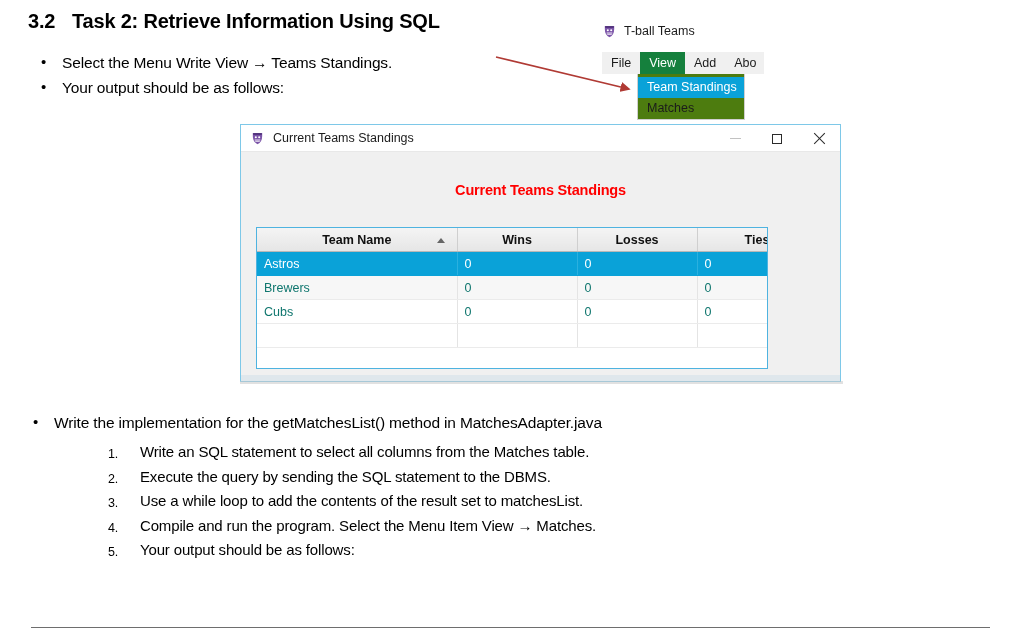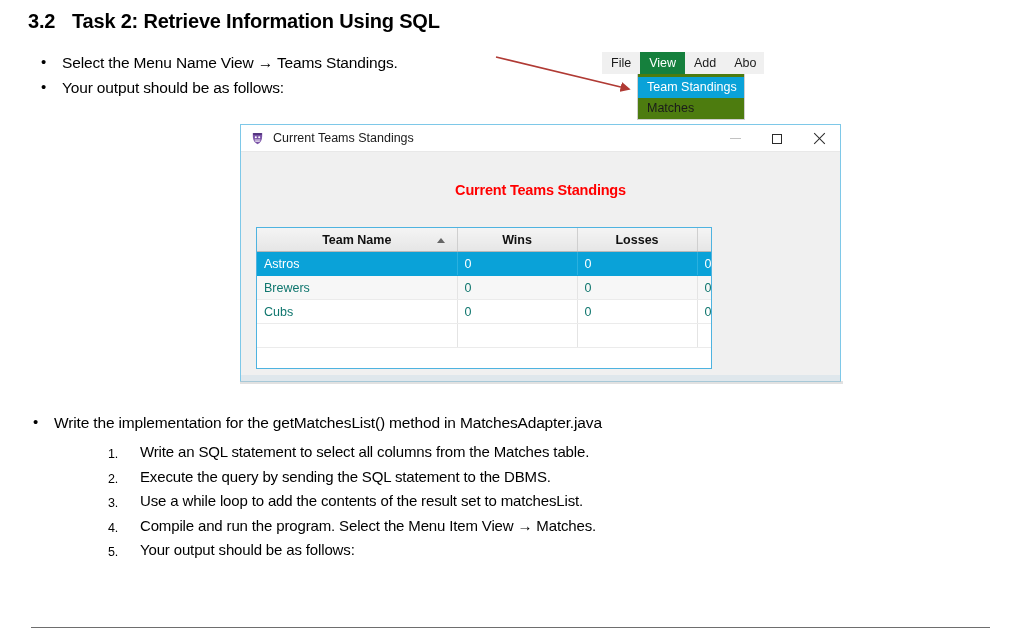--- a/index.html
+++ b/index.html
@@ -240,21 +240,21 @@
     font-size: 14.5px;
     margin-top: 30px;
     letter-spacing: -0.2px;
   }
 
   
   .table-wrap {
     position: absolute;
     left: 15px;
     top: 102px;
-    width: 456px;
+    width: 512px;
     height: 142px;
     border: 1.5px solid #4eb3e0;
     background: #ffffff;
     box-sizing: border-box;
     overflow: hidden;
   }
   table.standings {
     border-collapse: collapse;
     width: 100%;
     table-layout: fixed;
@@ -327,35 +327,45 @@
   }
 </style>
 </head>
 <body>
 
 <div class="doc-heading">
   <span class="num">3.2</span><span>Task 2: Retrieve Information Using SQL</span>
 </div>
 
 <ul class="bullet-list top">
-  <li class="bullet-item">Select the Menu Name View → Teams Standings.</li>
+  <li class="bullet-item">Select the Menu Write View → Teams Standings.</li>
   <li class="bullet-item">Your output should be as follows:</li>
 </ul>
 
 <svg class="annot-arrow" viewBox="0 0 160 45">
   <defs>
     <marker id="arrowhead" markerWidth="6" markerHeight="6" refX="5" refY="3" orient="auto">
       <path d="M0,0 L6,3 L0,6 z" fill="#b03a34"></path>
     </marker>
   </defs>
   <line x1="1" y1="2" x2="134" y2="34" stroke="#b03a34" stroke-width="1.7" marker-end="url(#arrowhead)"></line>
 </svg>
 
 <div class="app-clip">
 
+  <div class="app-titlebar">
+    <svg width="15" height="15" viewBox="0 0 16 16">
+      <path d="M3 2 h10 v3 q0 7 -5 9 q-5 -2 -5 -9 z" fill="#7b54a8"></path>
+      <rect x="3.4" y="2.4" width="9.2" height="1.6" fill="#4a2d73"></rect>
+      <circle cx="6.2" cy="6.6" r="1.1" fill="#ffffff"></circle>
+      <circle cx="9.8" cy="6.6" r="1.1" fill="#ffffff"></circle>
+      <path d="M5 9.6 h6 M5.6 11 h4.8" stroke="#ffffff" stroke-width="0.9" fill="none"></path>
+    </svg>
+    <span class="app-title-text">T-ball Teams</span>
+  </div>
 
   <div class="menubar">
     <div class="menu-entry">File</div>
     <div class="menu-entry active">View</div>
     <div class="menu-entry">Add</div>
     <div class="menu-entry">Abo</div>
   </div>
 
   <div class="menu-dropdown">
     <div class="menu-option highlight">Team Standings</div>

